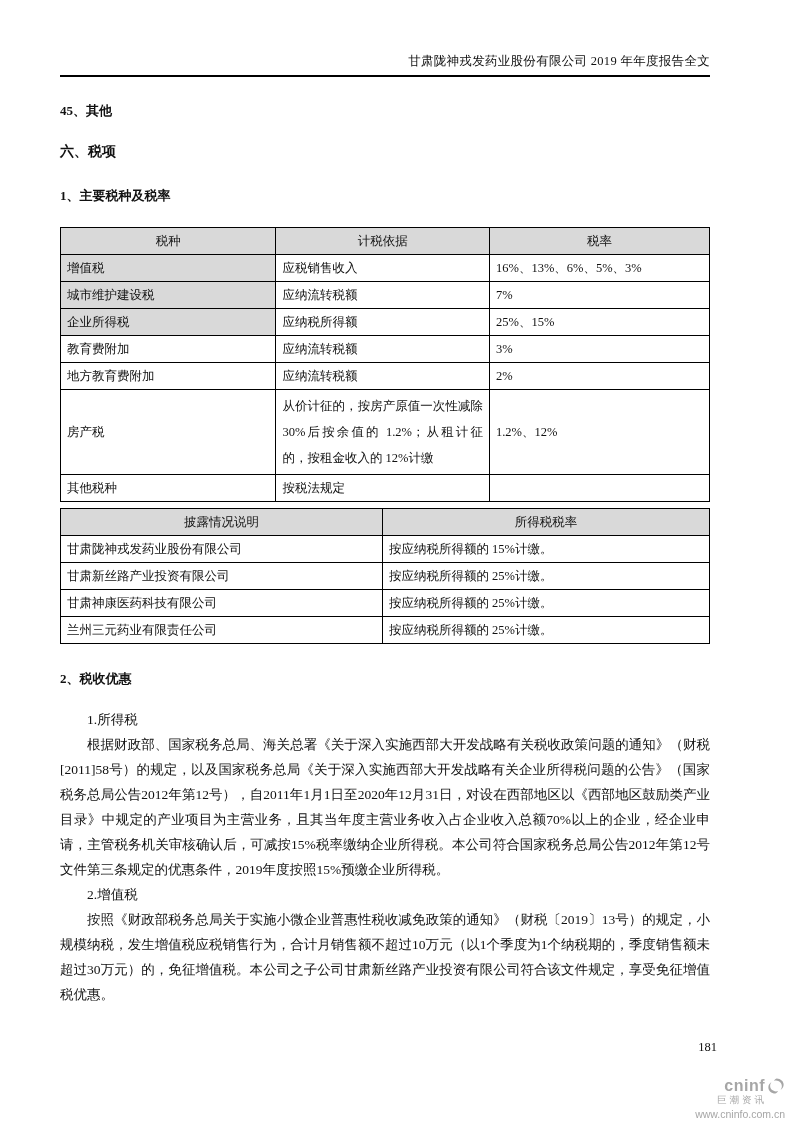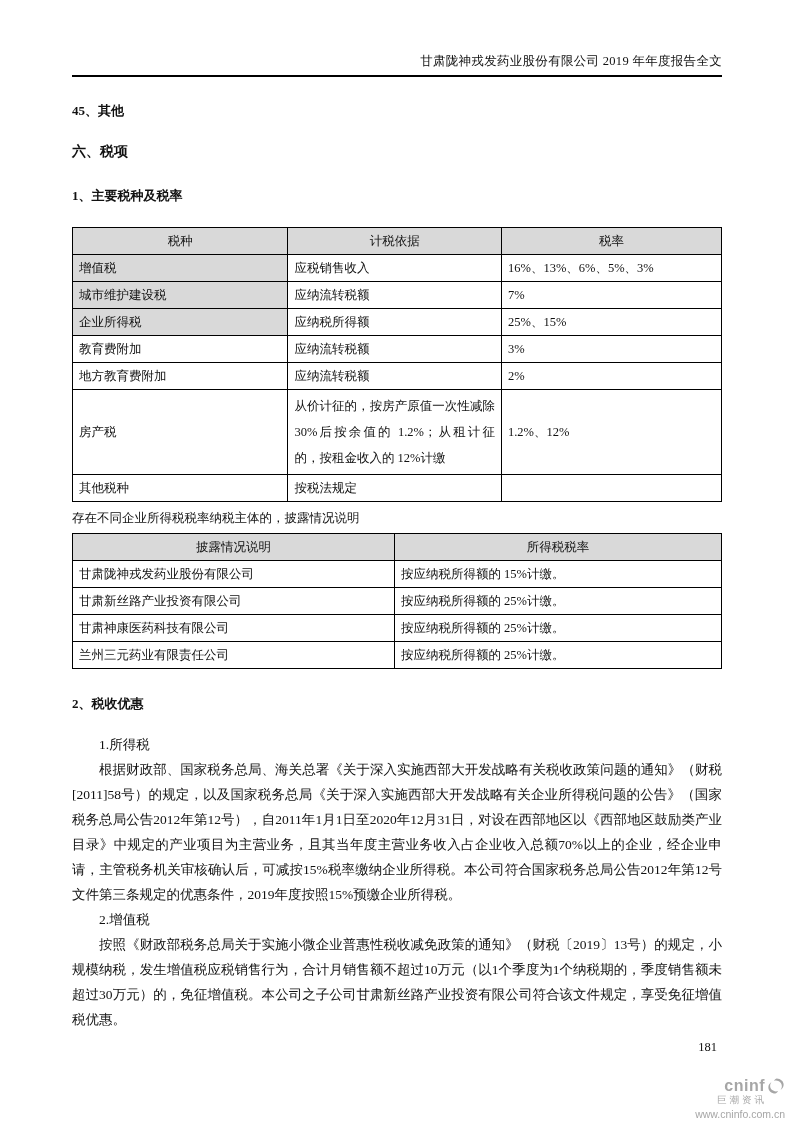--- a/index.html
+++ b/index.html
@@ -5,21 +5,21 @@
   * { box-sizing: border-box; margin: 0; padding: 0; }
   html, body { background: #ffffff; }
   body {
     width: 793px; height: 1122px;
     position: relative;
     font-family: "Liberation Serif", "DejaVu Serif", serif;
     color: #111111;
     overflow: hidden;
   }
   .page { position: absolute; left: 0; top: 0; width: 793px; height: 1122px; background: #ffffff; }
-  .content { position: absolute; left: 72px; top: 0; width: 650px; }
+  .content { position: absolute; left: 60px; top: 0; width: 650px; }
 
   .doc-header {
     padding-top: 53px;
     padding-bottom: 5px;
     border-bottom: 2px solid #000000;
     text-align: right;
     font-size: 12.5px;
     letter-spacing: 0.3px;
   }
 
@@ -121,21 +121,20 @@
         <td>1.2%、12%</td>
       </tr>
       <tr>
         <td>其他税种</td>
         <td>按税法规定</td>
         <td></td>
       </tr>
     </tbody>
       </table>
 
-    <p class="note">存在不同企业所得税税率纳税主体的，披露情况说明</p>
 
     <table class="tbl-2">
       <colgroup>
           <col class="c1">
           <col class="c2">
         </colgroup>
       <tbody>
           <tr>
         <th>披露情况说明</th>
         <th>所得税税率</th>

